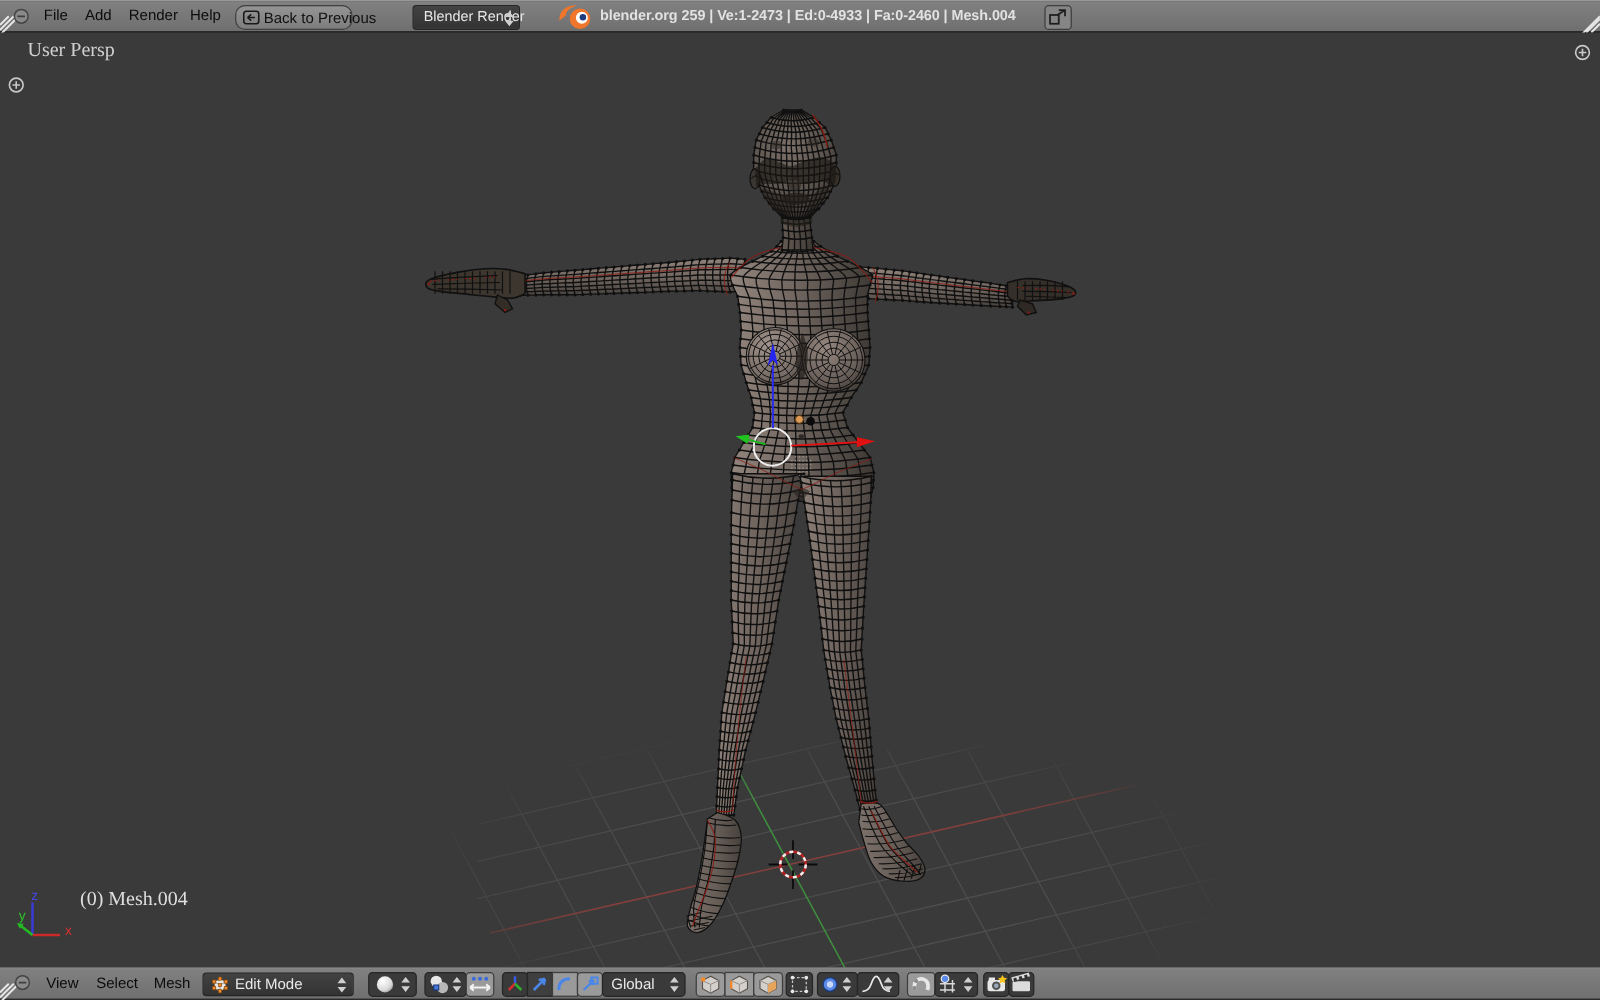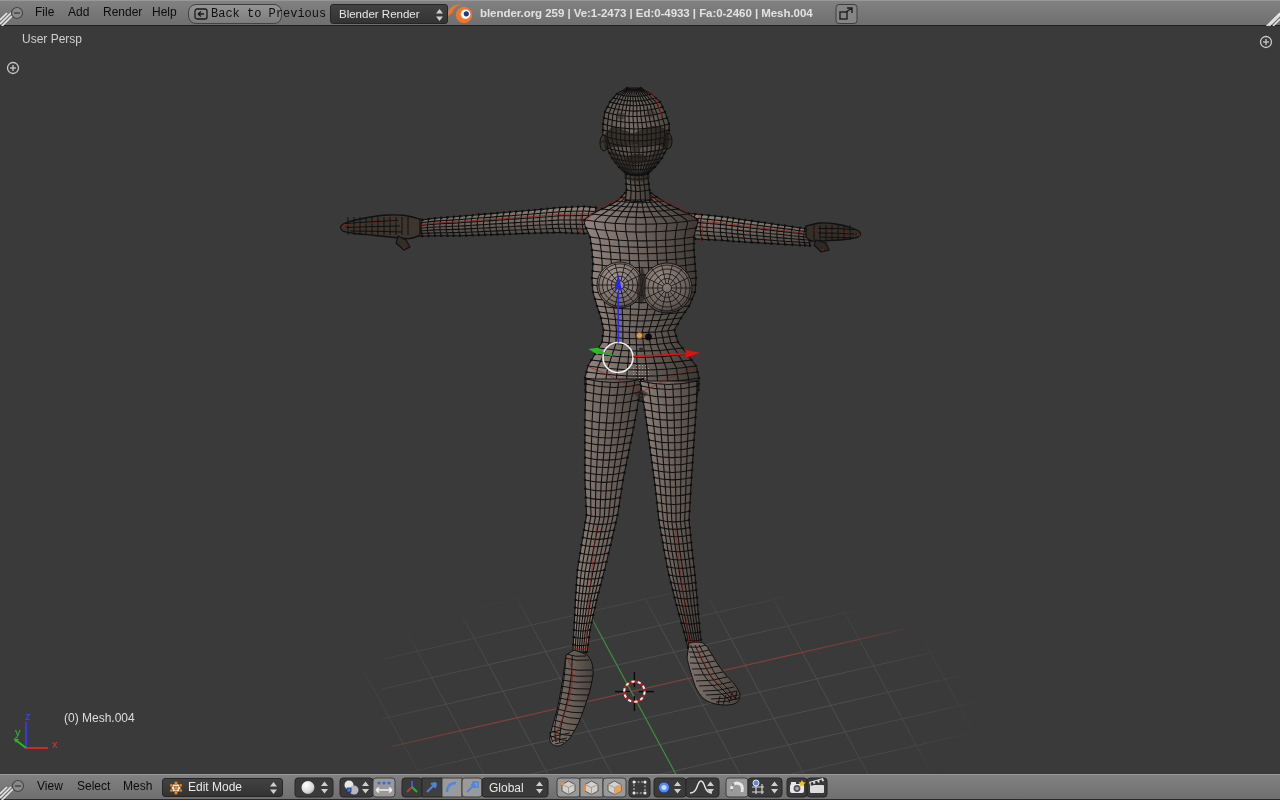--- a/index.html
+++ b/index.html
@@ -7,21 +7,21 @@
 #stage{position:relative;width:1280px;height:800px;}
 .bar{position:absolute;left:0;width:1280px;background:linear-gradient(#818181,#6f6f6f);}
 #hdr{top:0;height:26px;border-top:1px solid #989898;border-bottom:1px solid #202020;box-sizing:border-box;}
 #ftr{top:774px;height:26px;border-top:1px solid #989898;border-bottom:1px solid #2a2a2a;box-sizing:border-box;}
 .mtxt{position:absolute;top:0;height:14px;line-height:25px;color:#0c0c0c;font-size:12px;}
 .wtxt{position:absolute;color:#e2e2e2;font-size:11.5px;letter-spacing:-0.05px;font-weight:bold;}
 .ddark{position:absolute;background:linear-gradient(#424242,#333);border:1px solid #252525;border-radius:3px;box-sizing:border-box;color:#e8e8e8;font-size:12px;white-space:nowrap;}
 .lbtn{position:absolute;background:linear-gradient(#949494,#7d7d7d);border:1px solid #424242;border-radius:8px;box-sizing:border-box;color:#101010;font-size:12px;white-space:nowrap;}
 .updn{position:absolute;right:4px;top:5px;width:9px;height:14px;}
 #vp{position:absolute;left:0;top:26px;width:1280px;height:748px;}
-.vlab{position:absolute;color:#d0d0d0;font-size:12px;}
+.vlab{position:absolute;color:#d0d0d0;font-size:16px;font-family:Liberation Serif, serif;}
 </style>
 </head>
 <body>
 <div id="stage">
 
   <svg id="vp" viewBox="0 0 1280 748">
     <rect x="0" y="0" width="1280" height="748" fill="#3a3a3a"></rect>
 
 <g id="grid">
 <defs>
@@ -320,28 +320,28 @@
       </g>
 
       <rect x="836" y="4.5" width="21" height="19" rx="3" fill="#858585" stroke="#3e3e3e"></rect>
       <rect x="840" y="12" width="7" height="7" fill="none" stroke="#1e1e1e" stroke-width="1.4"></rect>
       <path d="M846,12 L852,8 M852,13 L852,8 L847,8" stroke="#1e1e1e" stroke-width="1.4" fill="none"></path>
     </svg>
     <div class="mtxt" style="left:35px;">File</div>
     <div class="mtxt" style="left:68px;">Add</div>
     <div class="mtxt" style="left:103px;">Render</div>
     <div class="mtxt" style="left:152px;">Help</div>
-    <div class="lbtn" style="left:188px;top:4px;width:94px;height:20px;line-height:18px;font-family:Liberation Mono, monospace;">
+    <div class="lbtn" style="left:188px;top:4px;width:94px;height:20px;line-height:18px;">
       <svg width="14" height="12" style="position:absolute;left:5px;top:3px;">
         <rect x="1" y="1" width="12" height="10" rx="2" fill="none" stroke="#1a1a1a" stroke-width="1.3"></rect>
         <path d="M4,6 L10,6 M4,6 L7,3.5 M4,6 L7,8.5" stroke="#1a1a1a" stroke-width="1.3" fill="none"></path>
       </svg>
       <span style="position:absolute;left:22px;">Back to Previous</span>
     </div>
-    <div class="ddark" style="left:330px;top:4px;width:118px;height:20px;line-height:18px;">
+    <div class="ddark" style="left:330px;top:4px;width:86px;height:20px;line-height:18px;">
       <span style="position:absolute;left:8px;font-size:11.5px;">Blender Render</span>
       <svg class="updn" width="9" height="14" style="top:3px;right:3px;">
         <path d="M4.5,1 L8,5.5 L1,5.5 Z M4.5,13 L1,8.5 L8,8.5 Z" fill="#cfcfcf"></path>
       </svg>
     </div>
     <div class="wtxt" style="left:480px;top:7px;">blender.org 259 | Ve:1-2473 | Ed:0-4933 | Fa:0-2460 | Mesh.004</div>
   </div>
 
   <div id="ftr" class="bar"></div>
   <div id="ftrc">

